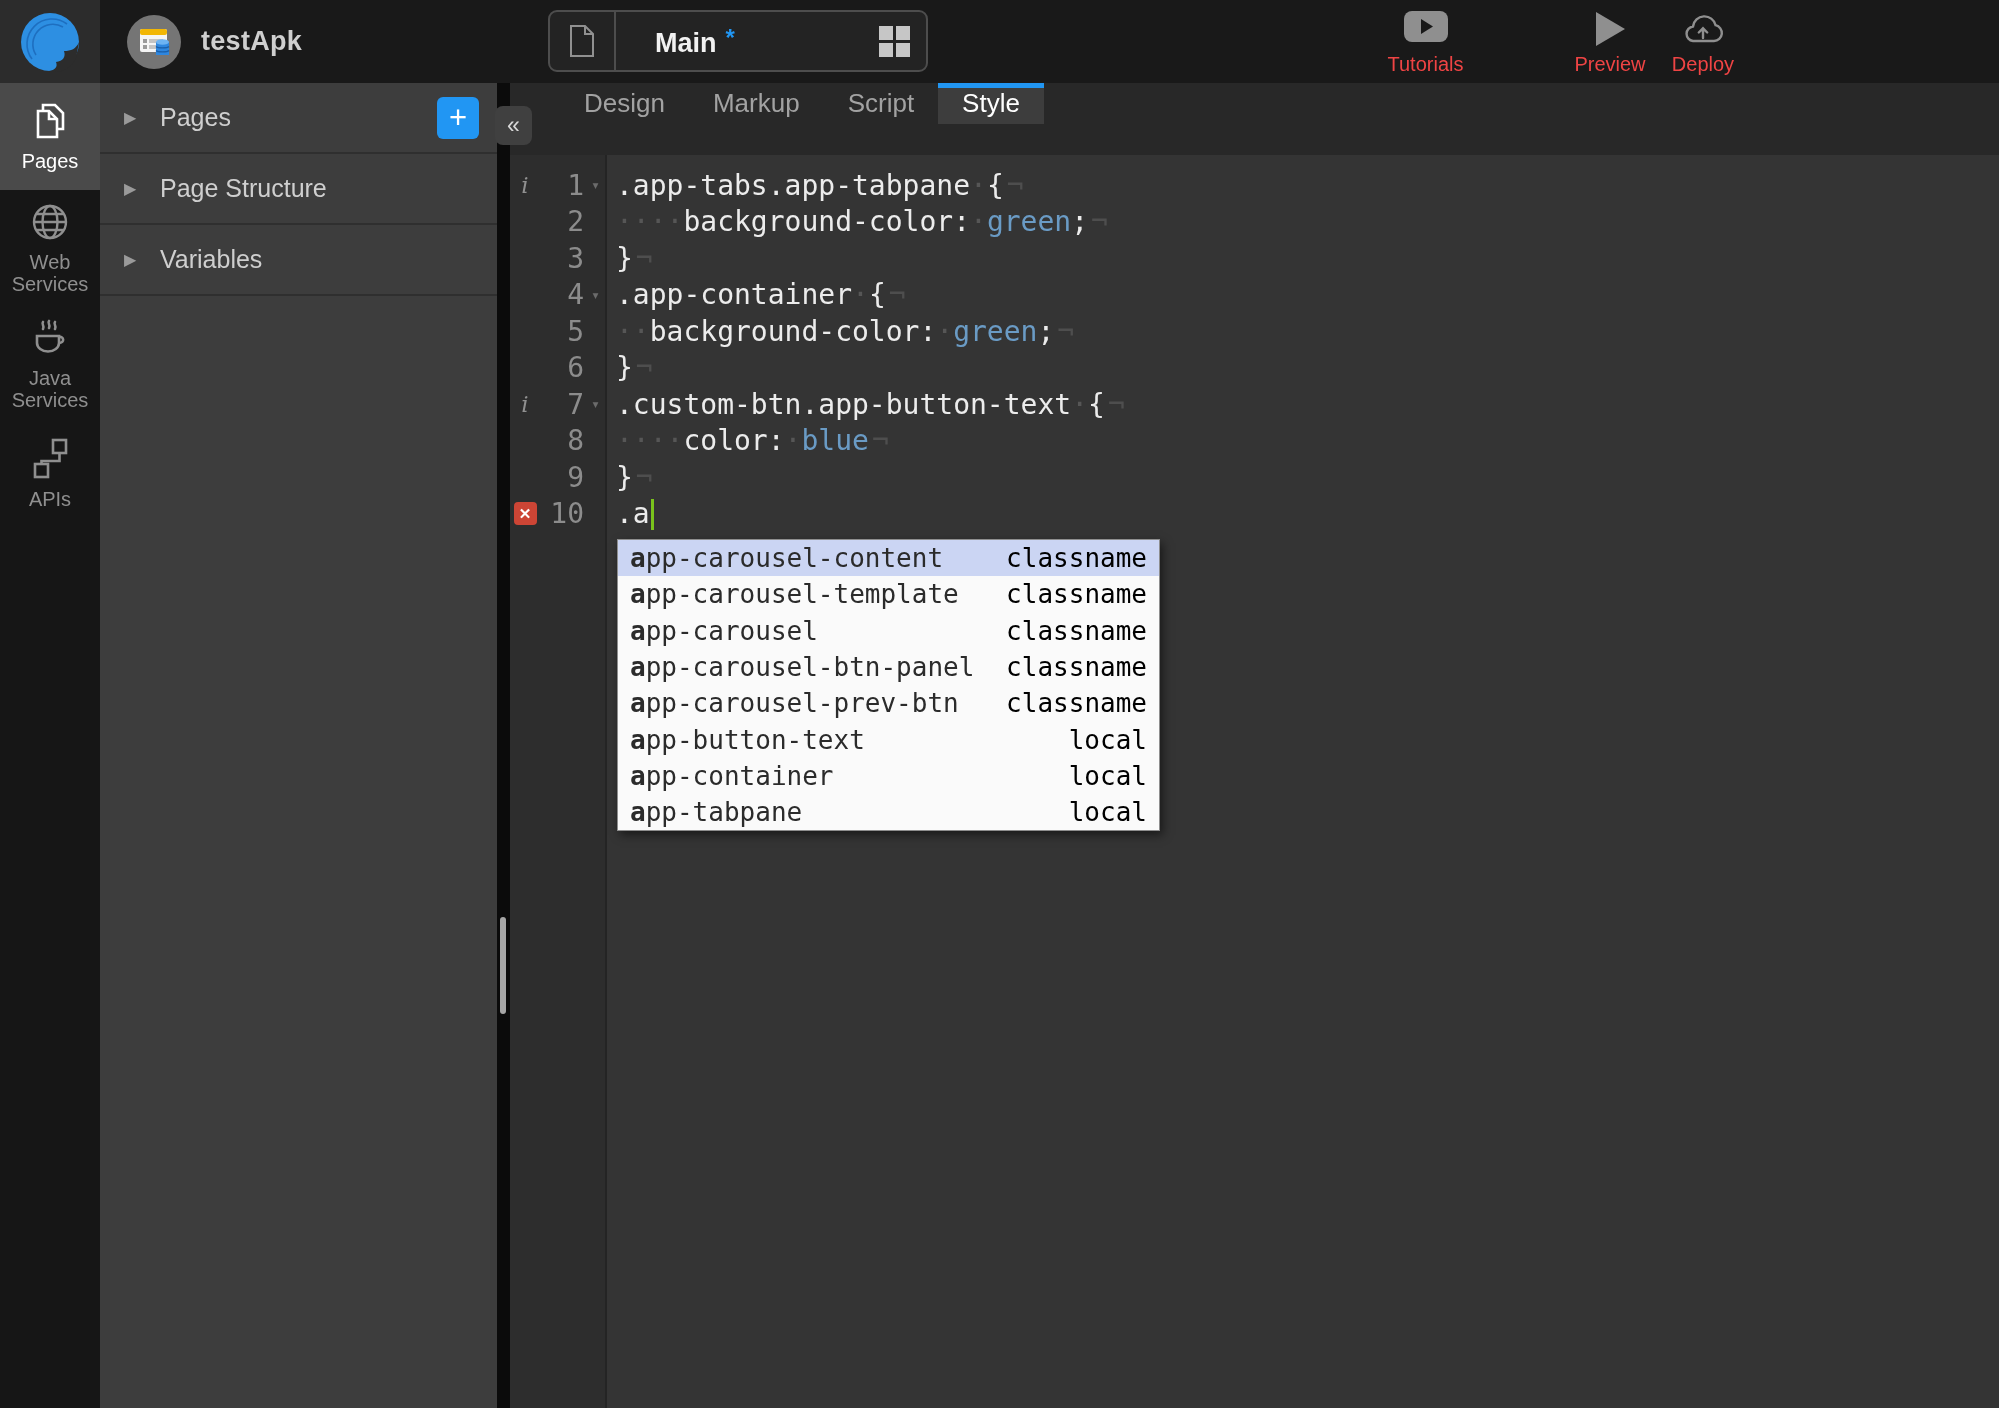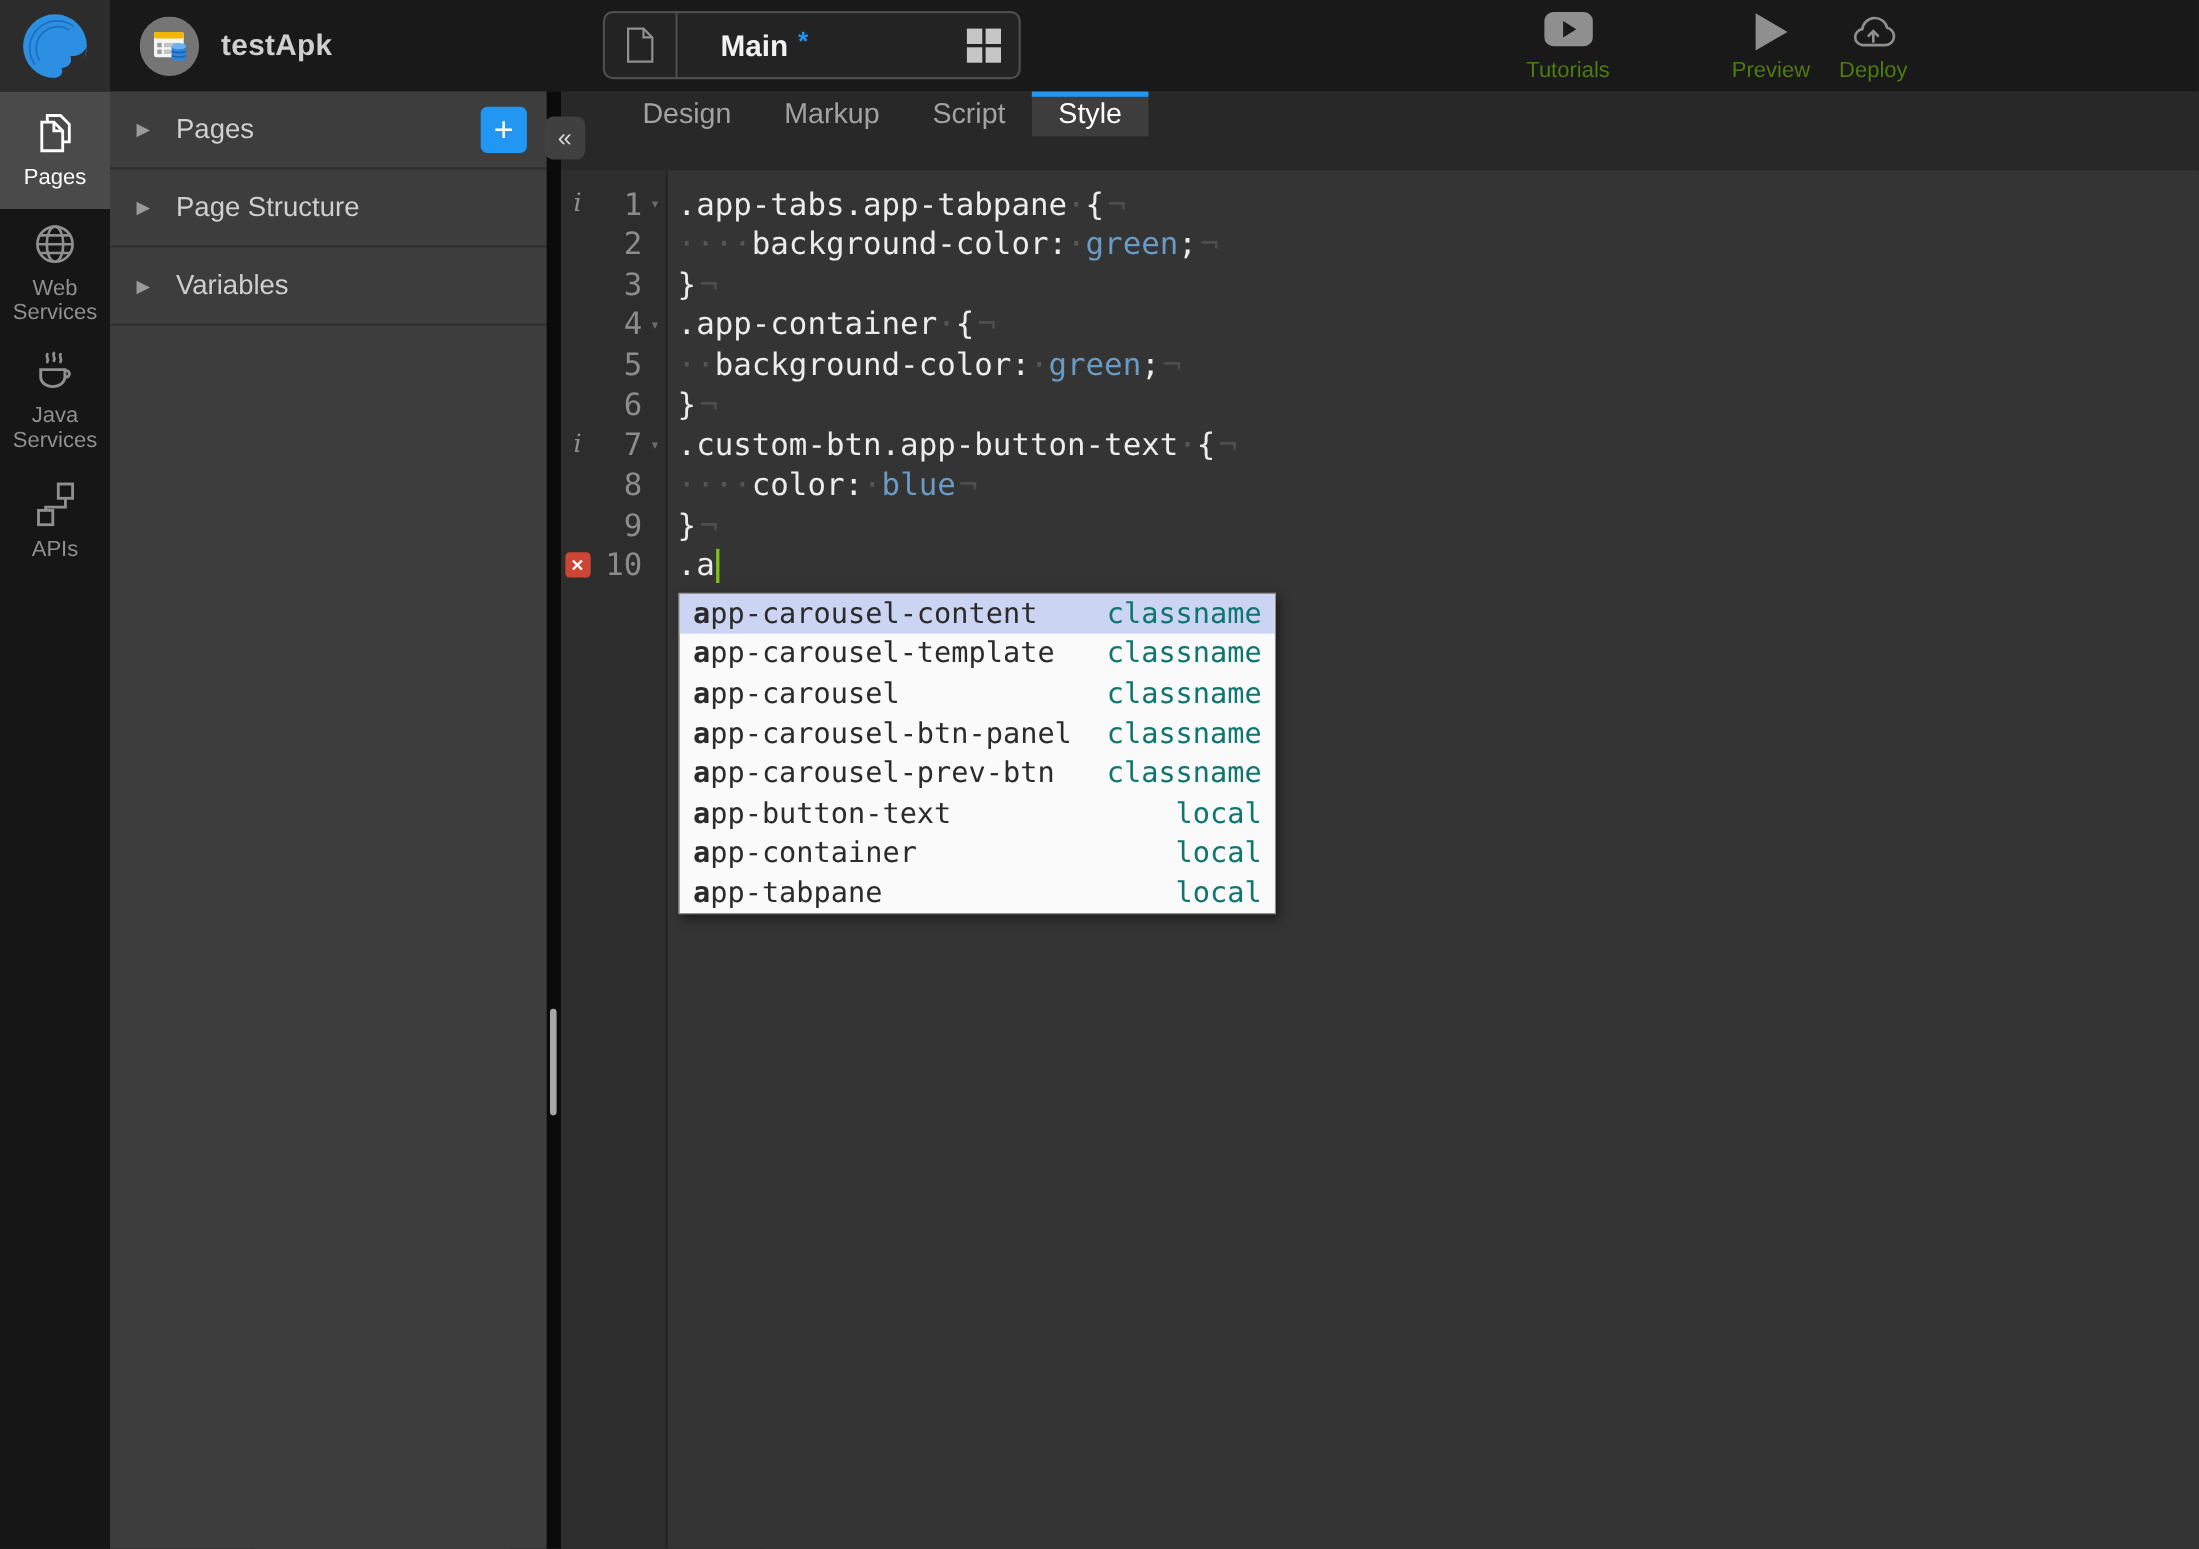--- a/index.html
+++ b/index.html
@@ -19,21 +19,21 @@
   .pt-file { width:66px; align-self:stretch; border-right:2px solid #4d4d4d;
              display:flex; align-items:center; justify-content:center; }
   .pt-label { margin-left:39px; color:#f2f2f2; font-size:27px; font-weight:bold; }
   .pt-dirty { color:#2196f3; font-size:24px; margin-left:9px; vertical-align:6px; font-weight:bold; }
   .grid-icon { margin-left:auto; margin-right:16px; width:31px; height:31px;
                display:grid; grid-template-columns:14px 14px; grid-template-rows:14px 14px; gap:3px; }
   .grid-icon div { background:#c6c6c6; }
 
   .tb-action { position:absolute; top:10px; height:66px; display:flex; flex-direction:column;
                align-items:center; justify-content:space-between; cursor:pointer; }
-  .tb-action .lbl { color:#4d7c0f; font-size:20px; }
+  .tb-action .lbl { color:#ef4444; font-size:20px; }
   .act-tutorials { left:1368px; width:115px; }
   .act-preview   { left:1560px; width:100px;text-align:center; }
   .act-deploy    { left:1655px; width:96px; }
 
   
   .body { display:flex; height:1325px; }
 
   .sidebar { width:100px; background:#161616; display:flex; flex-direction:column; }
   .sb-item { min-height:104px; display:flex; flex-direction:column; align-items:center;
              justify-content:center; gap:7px; color:#8f8f8f; font-size:20px; text-align:center;
@@ -83,21 +83,21 @@
   .cursor { display:inline-block; width:3px; height:31px; background:#7ac31c;
             vertical-align:-7px; margin-left:1px; }
 
   
   .dropdown { position:absolute; left:617px; top:539px; width:543px; background:#fafafa;
               border:1px solid #8e8e8e; box-shadow:3px 4px 9px rgba(0,0,0,.5); z-index:30;
               font-family:"DejaVu Sans Mono", monospace; font-size:26px; }
   .dd-row { height:36.3px; display:flex; align-items:center; padding:0 12px; color:#2b2b2b; cursor:pointer; }
   .dd-row.selected { background:#cbd5f3;gap:12px; }
   .dd-name b { font-weight:bold; }
-  .dd-type { margin-left:auto; color:#0f766e; }
+  .dd-type { margin-left:auto; color:#000000; }
 
   svg { display:block; }
 </style>
 </head>
 <body>
 
 <div class="app">
 
   <header class="topbar">
     <div class="logo-box">

